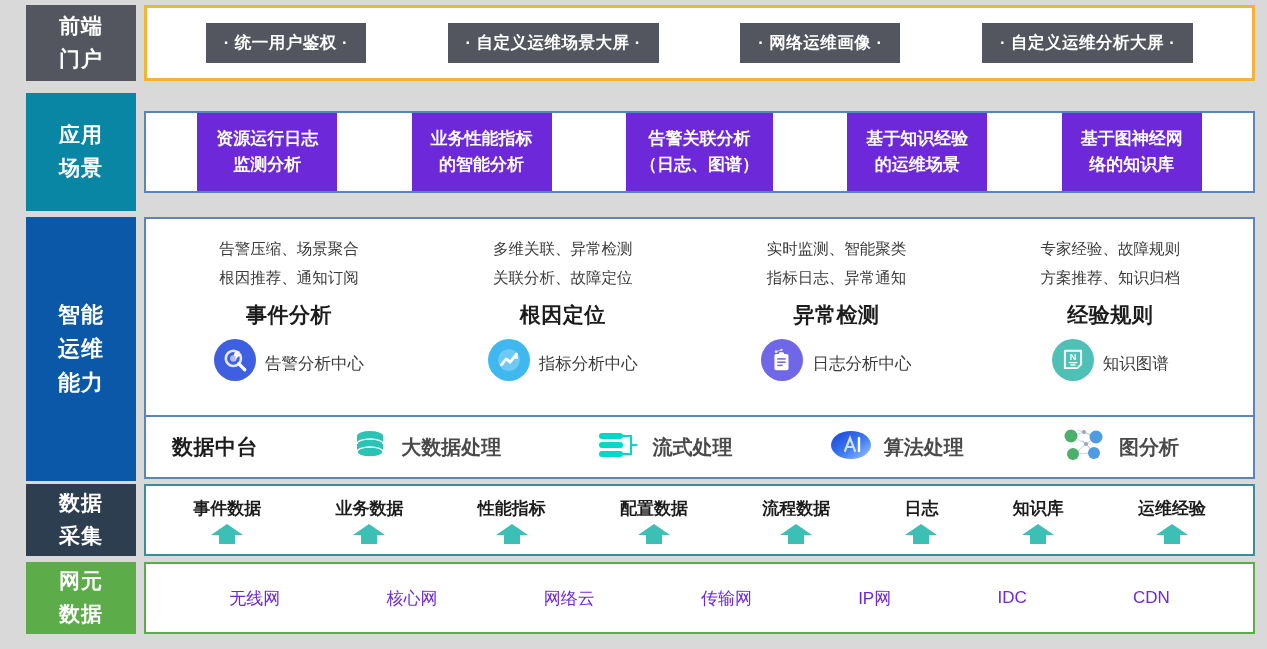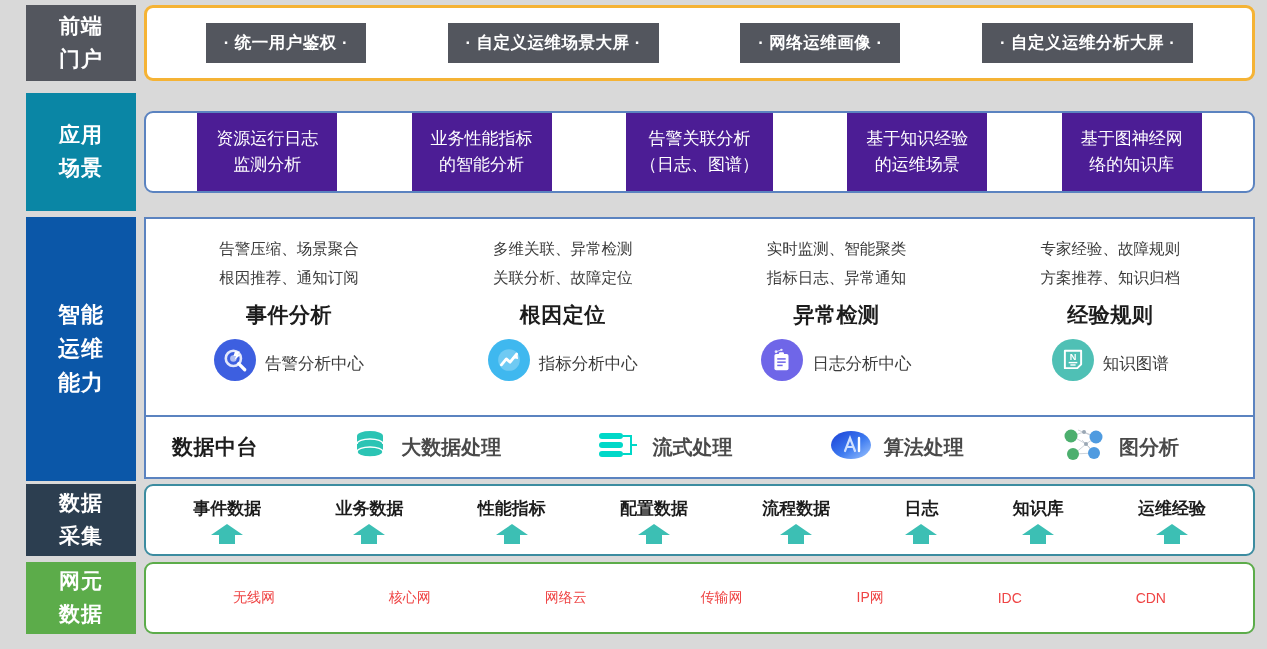--- a/index.html
+++ b/index.html
@@ -17,41 +17,41 @@
     width: 110px; margin-left: 26px;
     display: flex; flex-direction: column;
     align-items: center; justify-content: center;
     color: #ffffff; font-weight: bold; font-size: 21px;
     line-height: 1.55; letter-spacing: 1px;
     flex: 0 0 110px;
   }
   .side-label span { display: block; }
   .panel {
     margin-left: 8px; flex: 1; margin-right: 12px;
-    background: #ffffff; position: relative; border-radius: 9px;
+    background: #ffffff; position: relative;
   }
 
   
   #row-portal { top: 5px; height: 76px; }
   #row-portal .side-label { background: #53565e; height: 76px; }
   #row-portal .panel { border: 3px solid #f5b335; display: flex;
     align-items: center; justify-content: space-around; padding: 0 18px; }
   .portal-chip {
     background: #53565e; color: #ffffff; font-weight: bold;
     font-size: 16.5px; letter-spacing: .5px;
     padding: 9px 18px; white-space: nowrap;
   }
 
   
   #row-apps { top: 93px; height: 118px; align-items: center; }
   #row-apps .side-label { background: #0a86a5; height: 118px; }
   #row-apps .panel { border: 2px solid #5b83c0; display: flex;
     align-items: center; justify-content: space-around; padding: 0 14px; }
   .app-card {
-    background: #4c1d95; color: #ffffff; font-weight: normal;
+    background: #6d28d9; color: #ffffff; font-weight: bold;
     font-size: 17px; line-height: 1.55; text-align: center;
     padding: 13px 14px; min-width: 140px; white-space: nowrap;
   }
 
   
   #row-aiops { top: 217px; height: 262px; }
   #row-aiops .side-label { background: #0b57a8; height: 264px; font-size: 22px; }
   #row-aiops .stack { margin-left: 8px; flex: 1; margin-right: 12px;
     display: flex; flex-direction: column; }
   .caps-panel {
@@ -89,21 +89,21 @@
     align-items: center; justify-content: space-around; padding: 4px 10px 2px; }
   .collect-item { display: flex; flex-direction: column; align-items: center; gap: 3px; }
   .collect-label { font-size: 17px; font-weight: bold; color: #1c1c1c; white-space: nowrap; }
   .up-arrow { width: 34px; height: 22px; }
 
   
   #row-ne { top: 562px; height: 72px; }
   #row-ne .side-label { background: #5cac4a; height: 72px; }
   #row-ne .panel { border: 2px solid #5cac4a; display: flex;
     align-items: center; justify-content: space-around; padding: 0 30px; }
-  .ne-label { font-size: 14px; color: #ef4444; white-space: nowrap; }
+  .ne-label { font-size: 17px; color: #6d28d9; white-space: nowrap; }
 </style>
 </head>
 <body>
 
 <div class="canvas">
 
   <div class="row" id="row-portal" style="width:1267px;">
     <div class="side-label">
       <span>前端</span>
       <span>门户</span>

